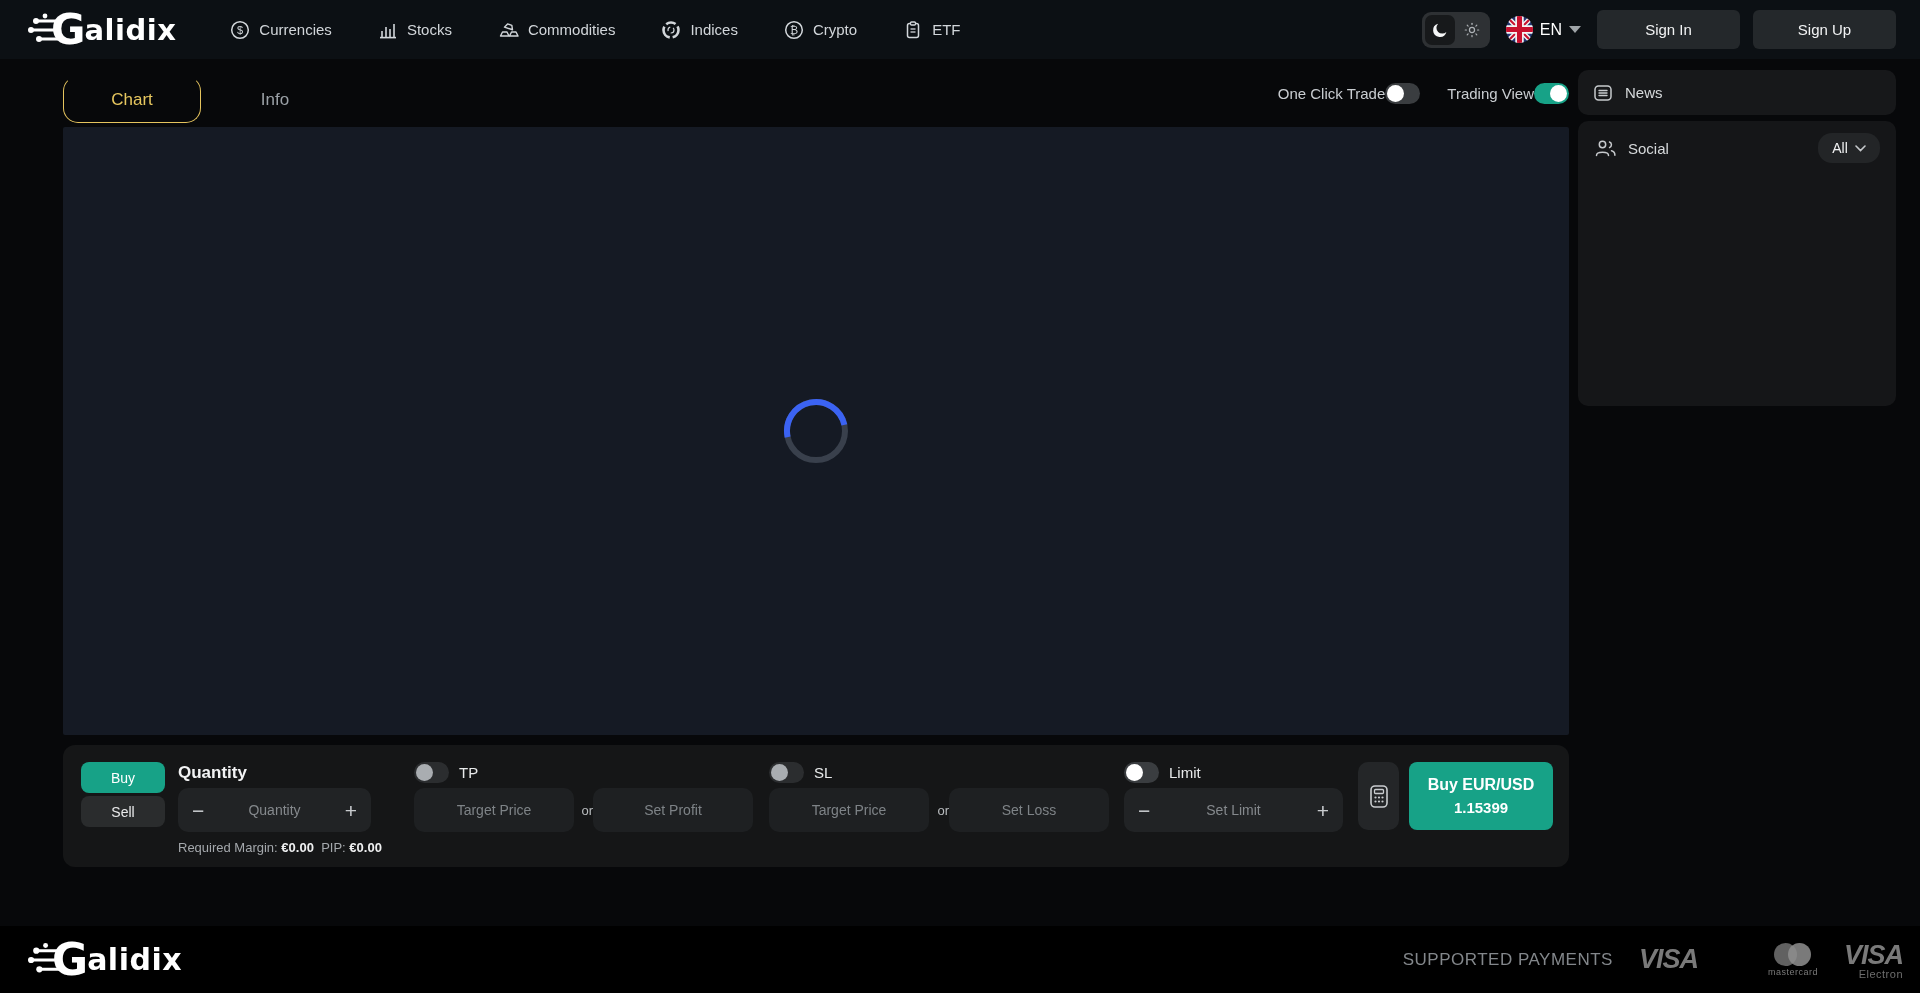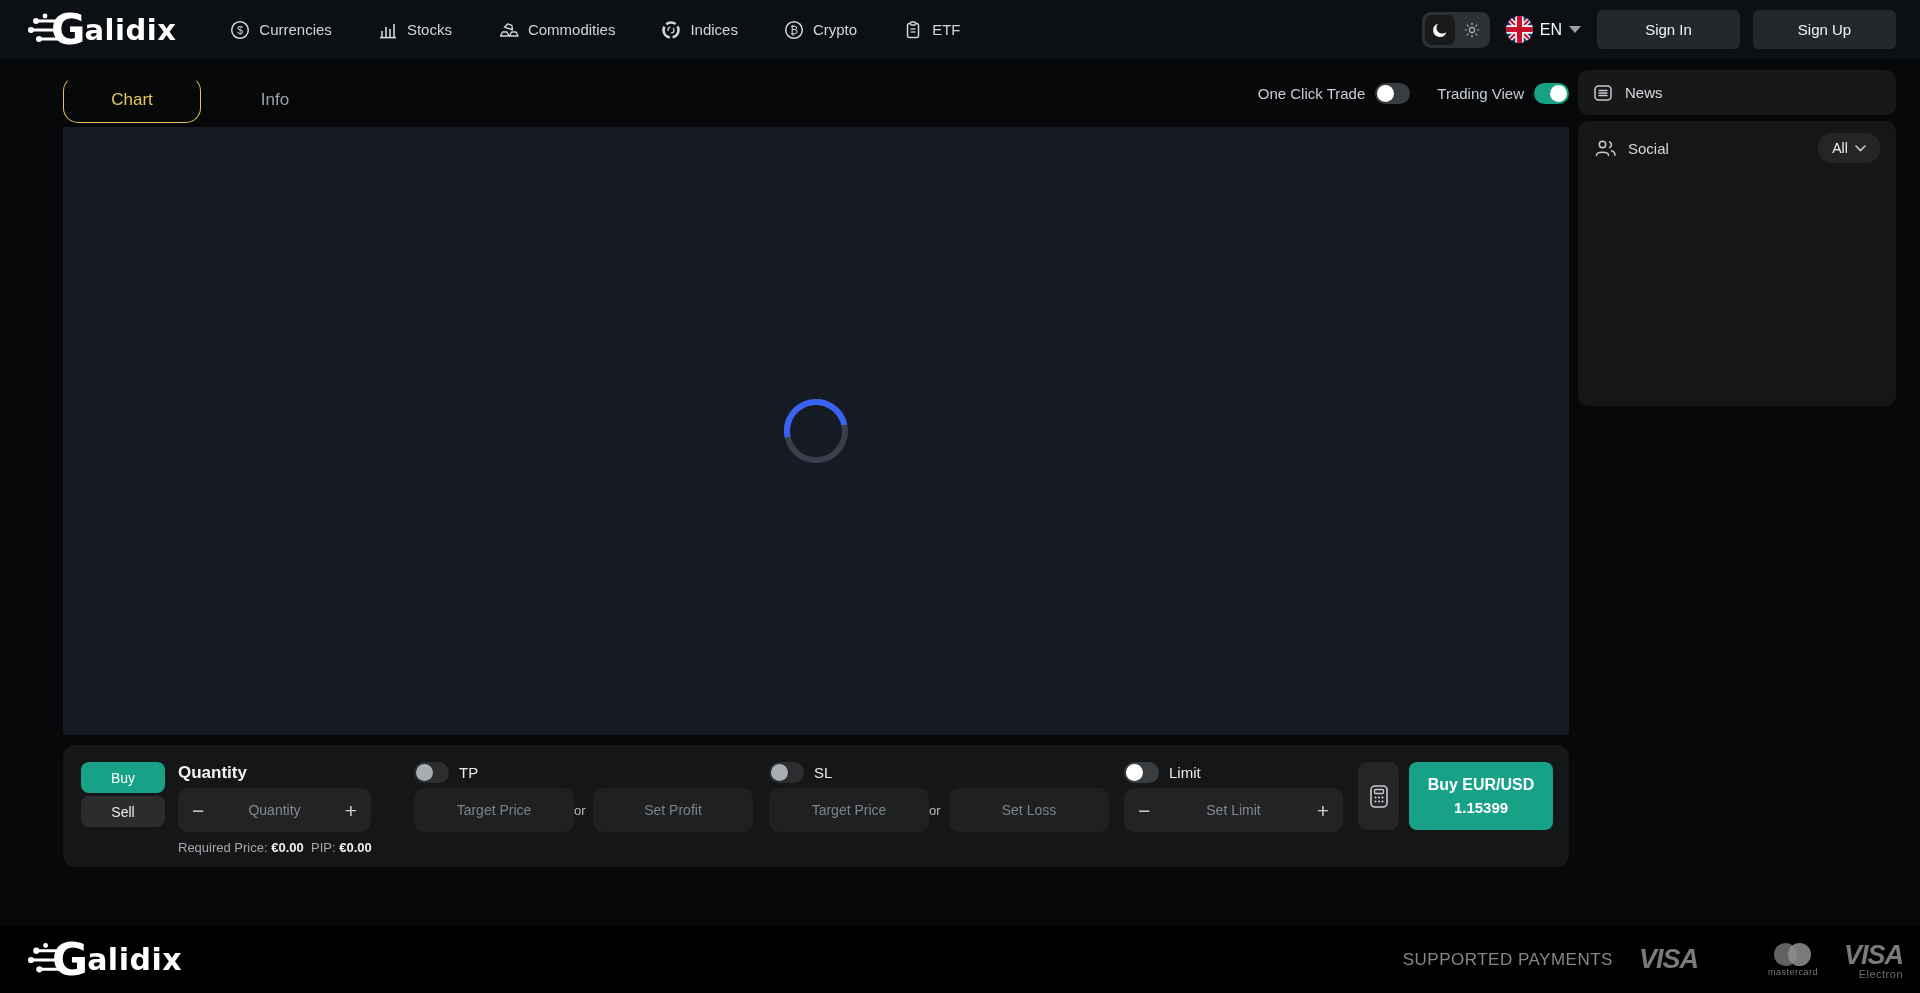--- a/index.html
+++ b/index.html
@@ -30,21 +30,21 @@
   .main-col { width:1506px;margin-left:26px; }
   .sidebar { width:344px; padding-top:11px; display:flex; flex-direction:column; gap:6px; }
 
   
   .tabs-row { height:68px; display:flex; align-items:center; }
   .tab { font-size:17px; display:flex; align-items:center; justify-content:center; cursor:pointer; }
   .tab-chart { width:138px; height:47px; margin-top:13px; color:#E7C75F;
                border:1px solid #E5C45E; border-top-color:transparent; border-radius:15px; }
   .tab-info  { width:92px; margin-left:28px; margin-top:13px; height:47px; color:#9AA0A6; }
   .toolbar { margin-left:auto; display:flex; align-items:center; gap:27px; }
-  .toggle-group { display:flex; align-items:center; gap:10px; }
+  .toggle-group { display:flex; align-items:center; }
   .toggle-label { font-size:15px; color:#C9CDD1; }
   .toggle { width:35px; height:21px; border-radius:11px; position:relative; cursor:pointer; flex:0 0 auto; }
   .toggle .knob { width:17px; height:17px; border-radius:50%; background:#FFFFFF; position:absolute; top:2px; left:2px; }
   .toggle.off  { background:#3A3D40; }
   .toggle.on   { background:#17A287; }
   .toggle.on .knob { left:auto; right:2px; }
   .toggle.dim  { background:#2B2D2F; }
   .toggle.dim .knob { background:#A9ADB1; }
 
   
@@ -68,21 +68,21 @@
                    font-size:14px; color:#E9EBEC; font-family:inherit; min-width:0; }
   .stepper input::placeholder { color:#85898D; }
   .margin-line { margin-top:8px; font-size:13px; color:#A4A8AC; white-space:nowrap; }
   .margin-line b { color:#EFF0F1; font-weight:700; }
   .col-tp { width:339px; margin-right:16px; }
   .col-sl { width:340px; margin-right:15px; }
   .inputs-row { display:flex; align-items:center; }
   .price-input { width:160px; height:44px; background:#1E2022; border:none; border-radius:10px;
                  text-align:center; font-size:14px; color:#E9EBEC; outline:none; font-family:inherit; }
   .price-input::placeholder { color:#7E8387; }
-  .or { width:22px; text-align:left; font-size:13px; color:#B9BCBF; }
+  .or { width:22px; text-align:right; font-size:13px; color:#B9BCBF; }
   .col-limit { width:219px; margin-right:15px; }
   .btn-calc { width:41px; height:68px; background:#242628; border:none; border-radius:10px; margin-right:10px;
               display:flex; align-items:center; justify-content:center; cursor:pointer; }
   .btn-submit { width:144px; height:68px; background:#17A287; border:none; border-radius:8px; color:#fff;
                 display:flex; flex-direction:column; align-items:center; justify-content:center; gap:5px;
                 cursor:pointer; font-family:inherit; }
   .btn-submit .l1 { font-size:16px; font-weight:700; }
   .btn-submit .l2 { font-size:15px; font-weight:600; }
 
   
@@ -285,21 +285,21 @@
       <div class="grp col-qty">
         <div class="grp-label-row">
           <span class="grp-title">Quantity</span>
         </div>
         <div class="stepper">
           <button class="step-btn">−</button>
           <input placeholder="Quantity" style="">
           <button class="step-btn">+</button>
         </div>
         <div class="margin-line">
-          <span>Required Price:</span>
+          <span>Required Margin:</span>
           <b>€0.00</b>&nbsp;
           <span>PIP:</span>
           <b>€0.00</b>
         </div>
       </div>
 
       <div class="grp col-tp">
         <div class="grp-label-row">
           <div class="toggle dim">
               <div class="knob"></div>

